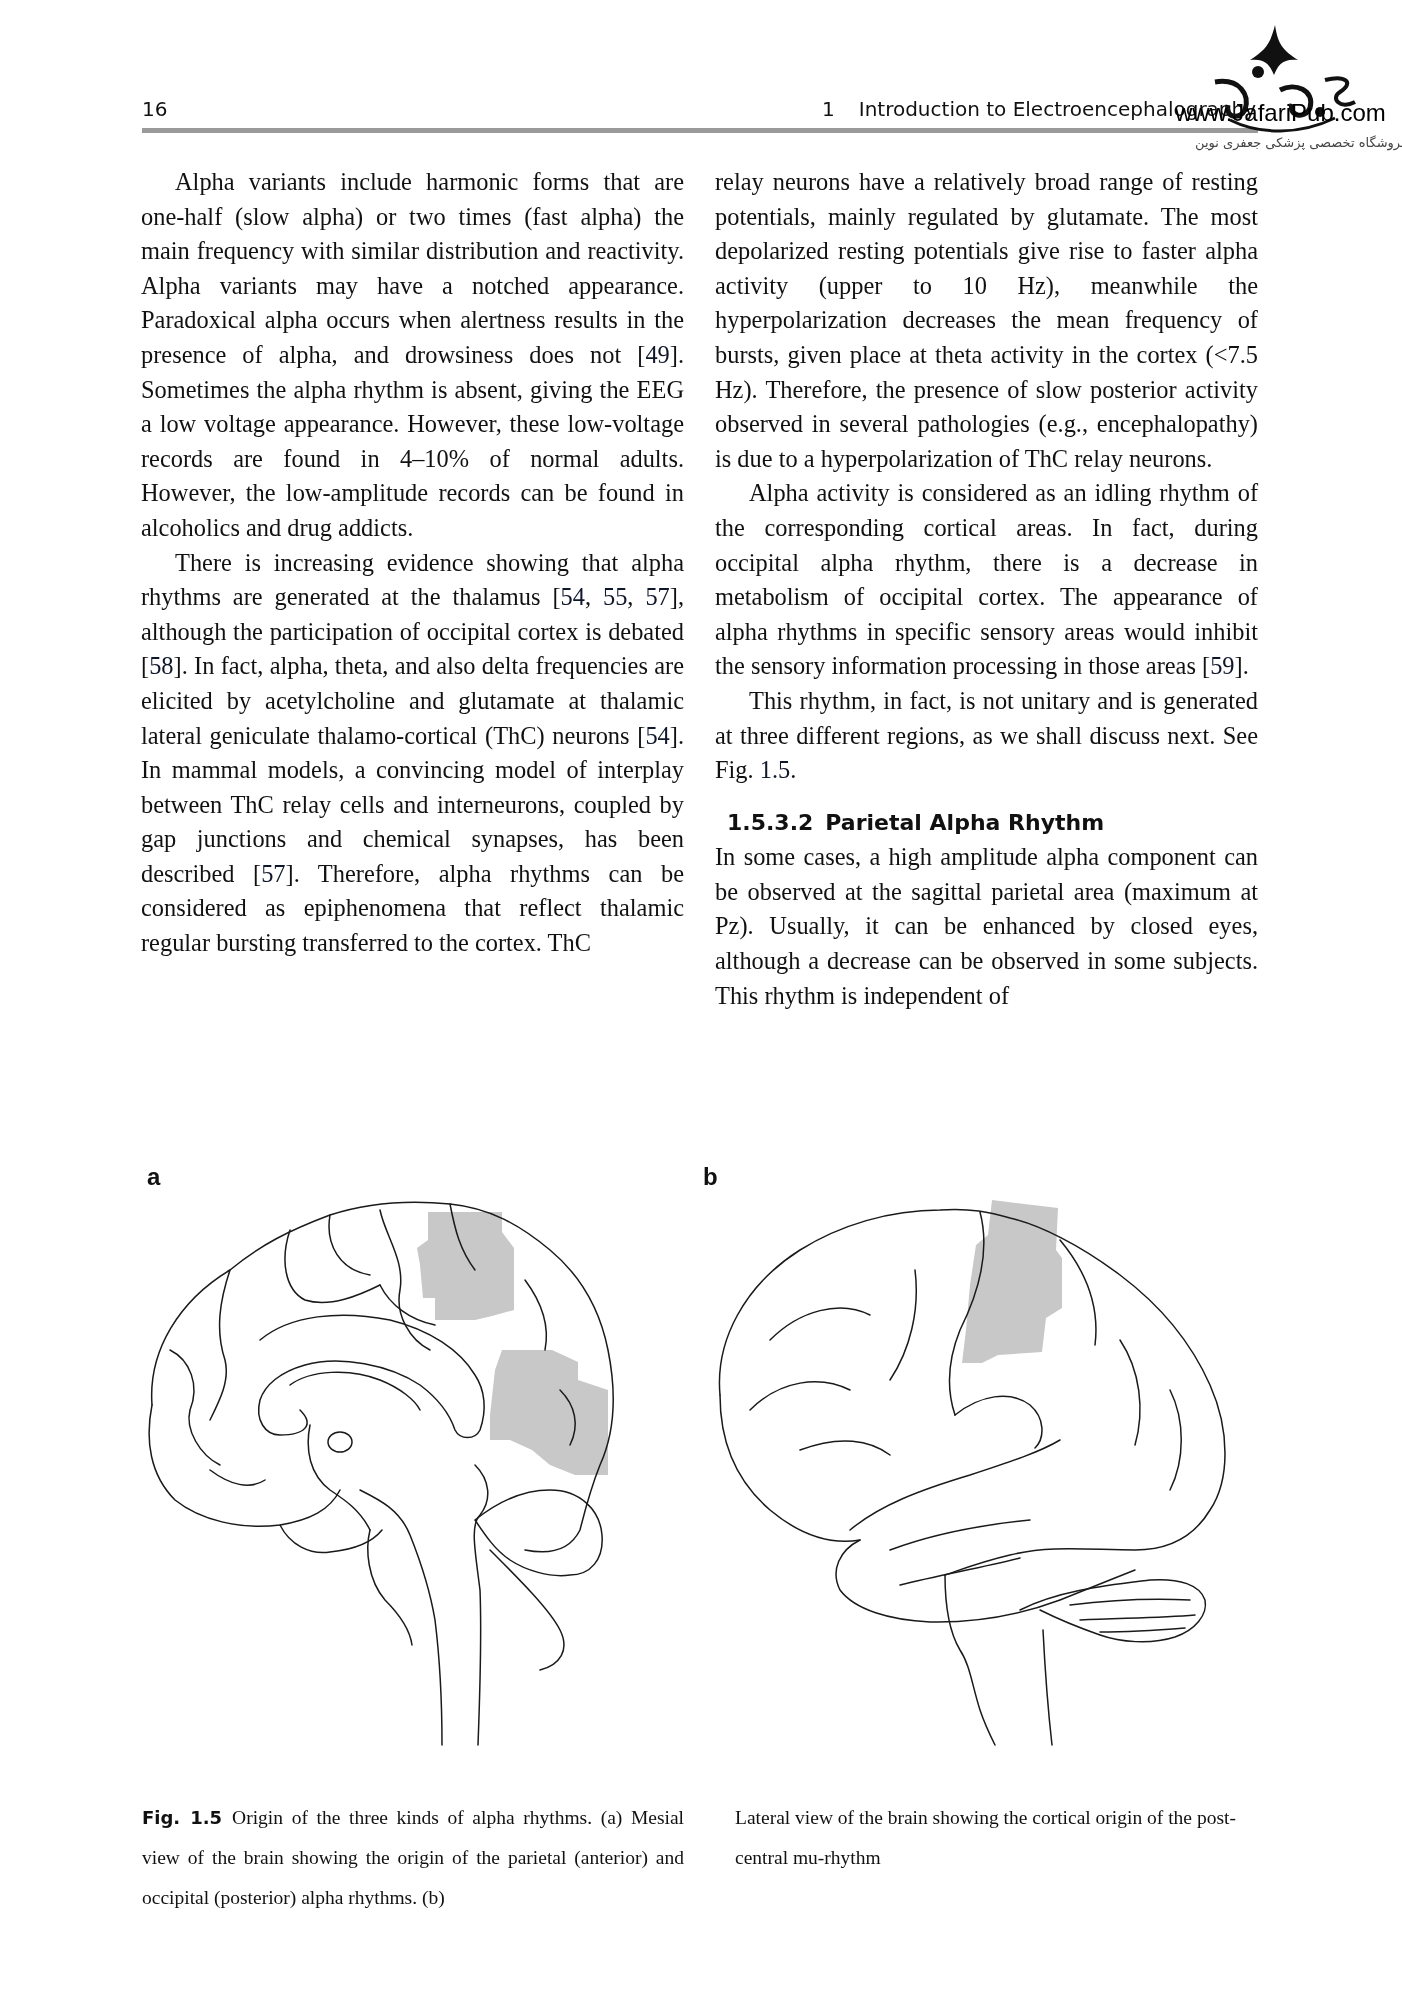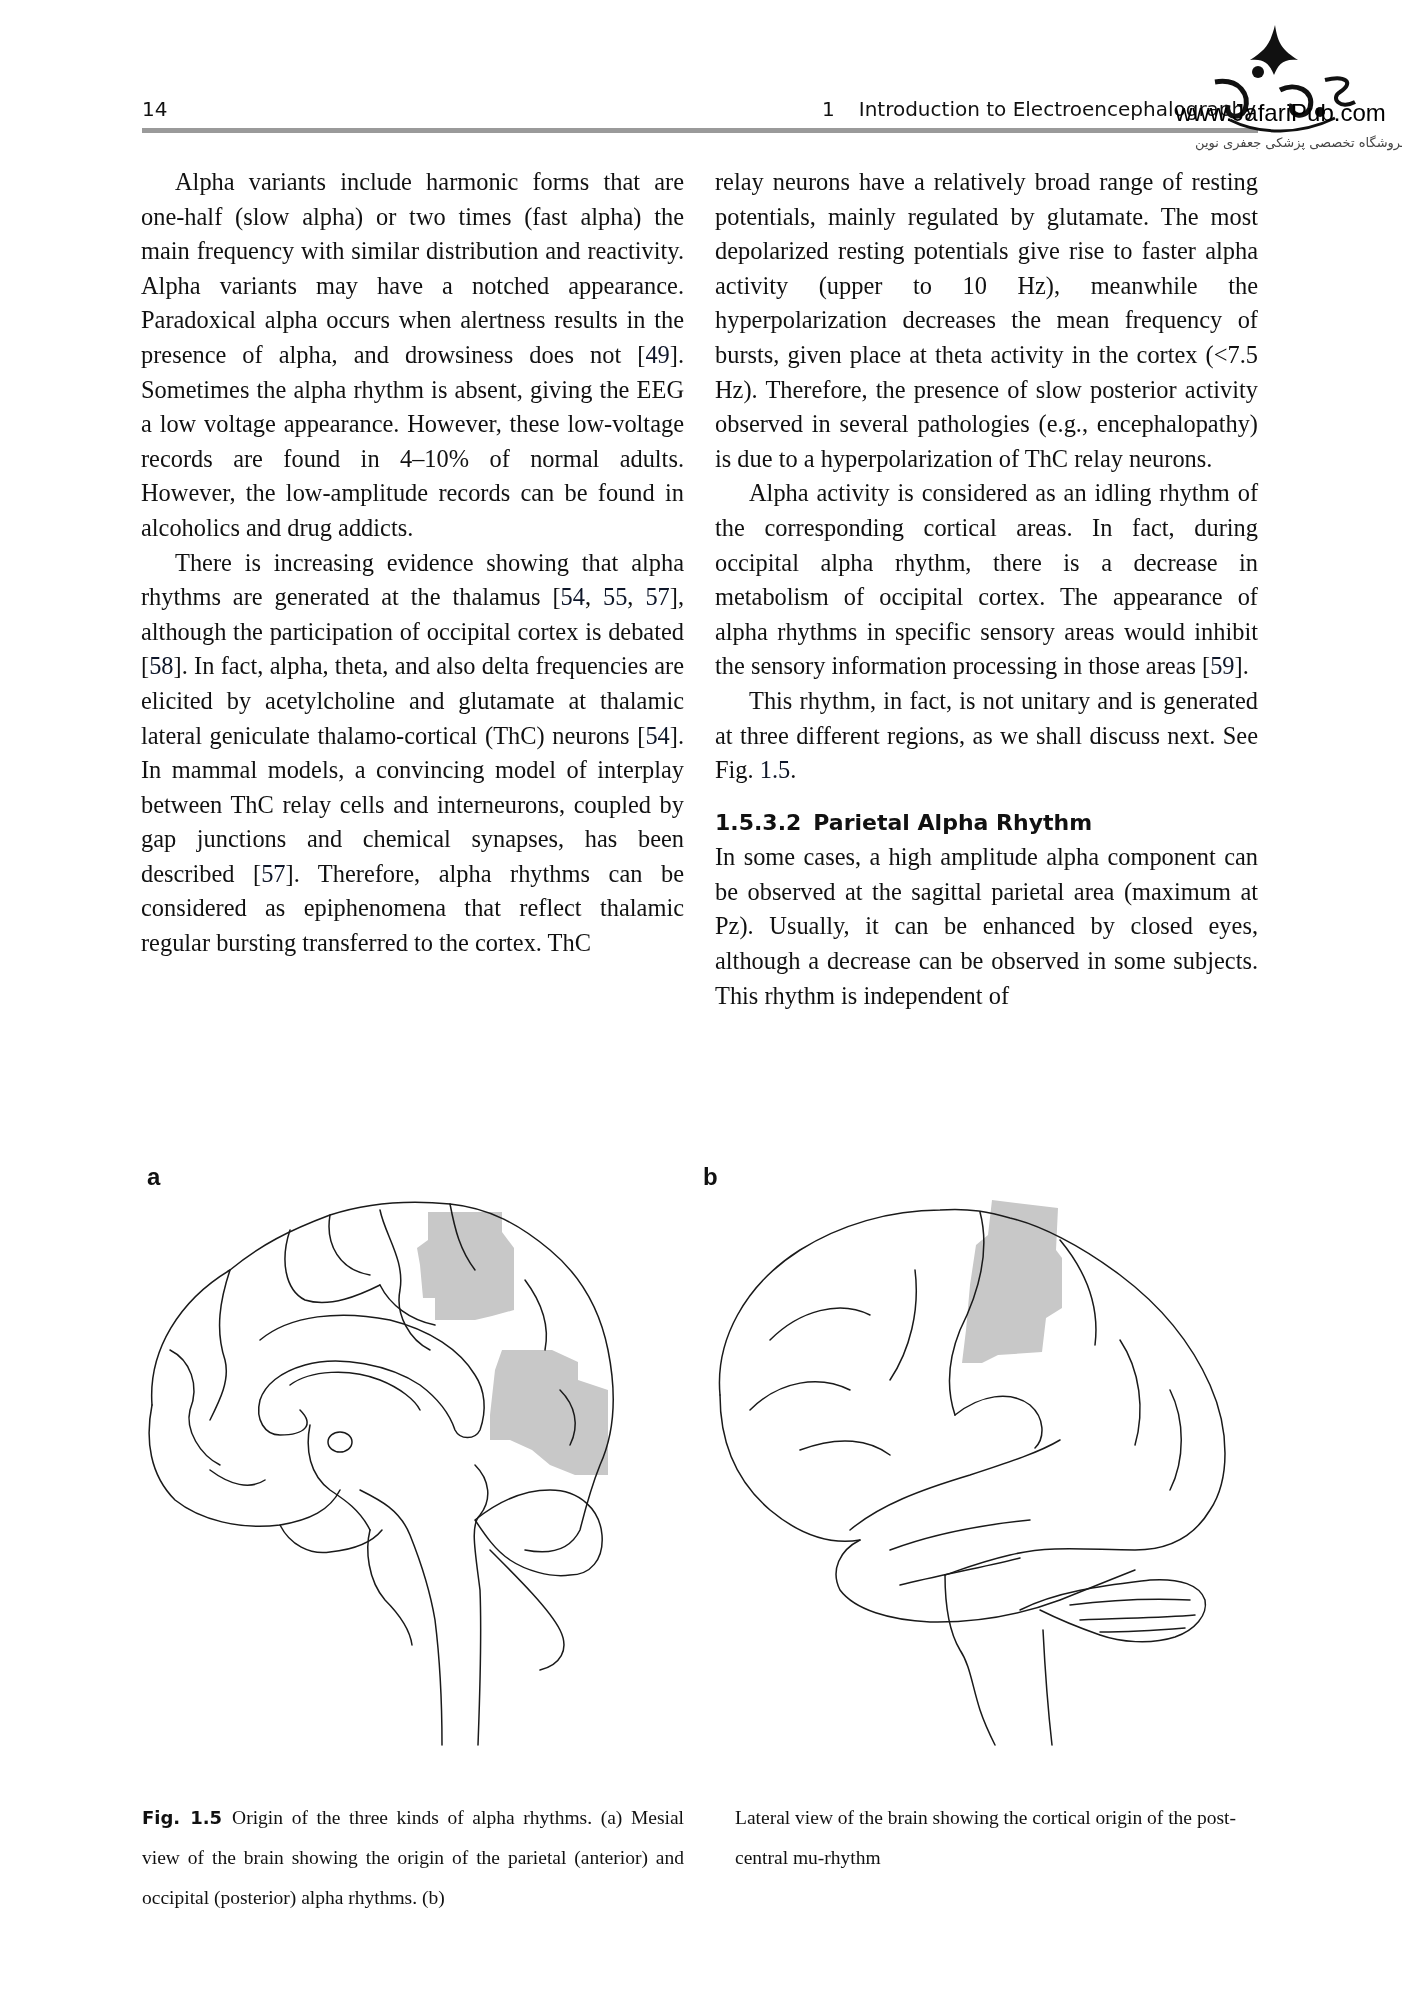--- a/index.html
+++ b/index.html
@@ -12,38 +12,38 @@
   #head-rule{position:absolute;left:142px;top:128px;width:1116px;height:5px;background:#9a9a9a;}
   #watermark{position:absolute;left:1170px;top:20px;width:230px;height:140px;}
   #wm-site{position:absolute;left:1175px;top:99px;font-size:24px;color:#000000;font-family:"Liberation Sans",sans-serif;white-space:nowrap;}
   #wm-fa{position:absolute;left:1195px;top:135px;font-size:13px;color:#444;font-family:"DejaVu Sans",sans-serif;direction:rtl;white-space:nowrap;}
   .col{position:absolute;top:165px;width:543px;font-size:24.4px;line-height:34.6px;text-align:justify;}
   #col-left{left:141px;}
   #col-right{left:715px;}
   .col p{margin:0;}
   .col p.ind{text-indent:34px;}
   .ref{color:#0f172a;}
-  #section-heading{font-family:"DejaVu Sans","Liberation Sans",sans-serif;font-weight:bold;font-size:22px;line-height:34.6px;margin-top:18px !important;text-align:left;}
+  #section-heading{font-family:"DejaVu Sans","Liberation Sans",sans-serif;font-weight:bold;font-size:22px;line-height:34.6px;margin-top:18px !important;text-align:left;margin-left:12px;}
   #section-heading .num{margin-right:12px;}
   .fig-label{position:absolute;font-family:"Liberation Sans",sans-serif;font-weight:bold;font-size:24px;}
   #fig-a-label{left:147px;top:1163px;}
   #fig-b-label{left:703px;top:1163px;}
   #fig-a{position:absolute;left:130px;top:1190px;width:560px;height:580px;}
   #fig-b{position:absolute;left:690px;top:1190px;width:600px;height:580px;}
   .caption{position:absolute;top:1798px;font-family:"Liberation Serif",serif;font-size:19.5px;line-height:40px;text-align:justify;}
   #caption-left{left:142px;width:542px;}
   #caption-right{left:715px;width:545px;text-align:left;margin-left:20px;}
   .cap-label{font-family:"DejaVu Sans","Liberation Sans",sans-serif;font-weight:bold;font-size:18px;margin-right:10px;}
   .shade{fill:#c8c8c8;}
   .ln{fill:none;stroke:#1a1a1a;stroke-width:1.5;stroke-linecap:round;stroke-linejoin:round;}
 </style>
 </head>
 <body>
 
-<div id="page-number" class="sans">14</div>
+<div id="page-number" class="sans">16</div>
 <div id="running-head" class="sans">
   <span class="chap">1</span><span>Introduction to Electroencephalography</span>
 </div>
 <div id="head-rule"></div>
 
 <svg id="watermark" viewBox="0 0 230 140">
   <path d="M105 5 C100 25 95 30 80 40 C95 38 100 45 104 55 C108 45 113 38 128 40 C113 30 108 25 105 5 Z" fill="#111"></path>
   <circle cx="88" cy="52" r="6" fill="#111"></circle>
   <path d="M45 62 C70 58 80 75 75 90 C70 100 55 98 58 85" fill="none" stroke="#111" stroke-width="5"></path>
   <path d="M110 70 C125 62 145 70 140 88 C135 100 118 96 122 84" fill="none" stroke="#111" stroke-width="5"></path>

